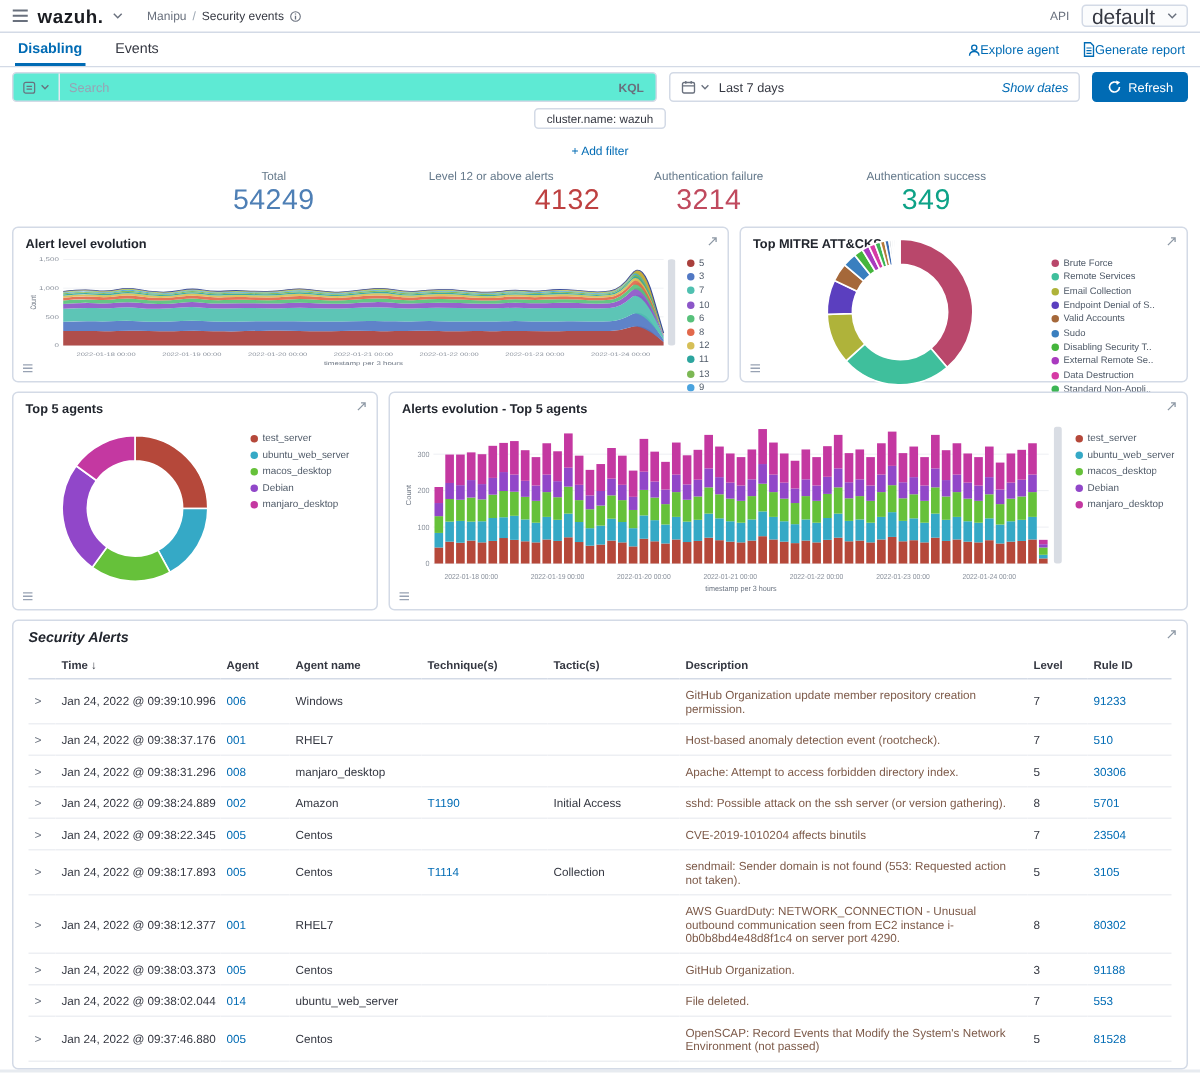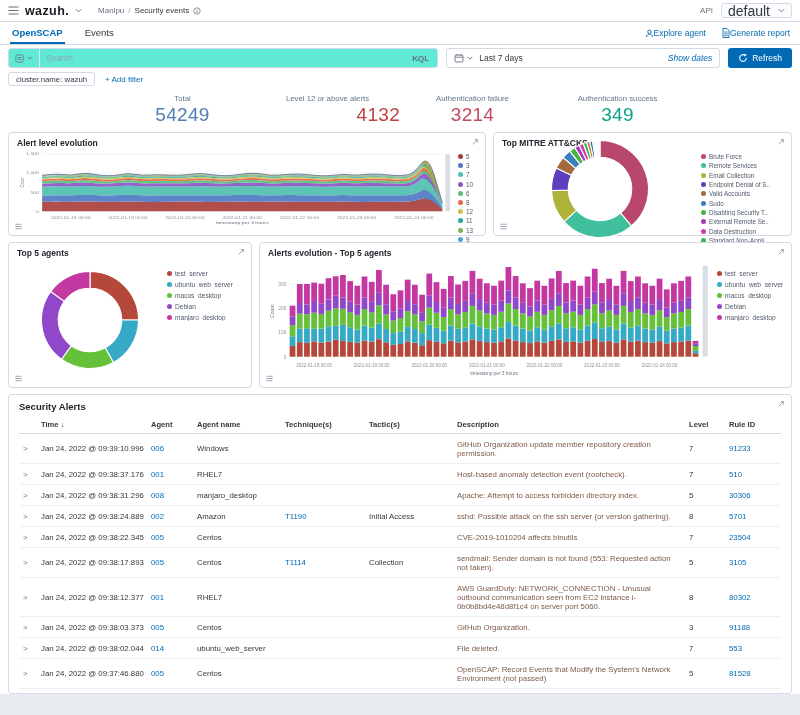--- a/index.html
+++ b/index.html
@@ -47,21 +47,21 @@
   .search-input { flex:1; border:none; outline:none; font-size:8.5px; padding:0 6px; color:#343741; font-family:inherit; background:transparent; }
   .search-input::placeholder { color:#98A2B3; }
   .kql { font-size:8px; color:#69707D; padding:0 8px; cursor:pointer;font-weight:bold; }
   .date-box { width:274px; height:20px; border:1px solid #D3DAE6; border-radius:3px; background:#fff; display:flex; align-items:center; gap:6px; padding:0 7px; }
   .date-trigger { display:flex; align-items:center; gap:3px; cursor:pointer; }
   .time-range { font-size:8.5px; color:#343741; cursor:pointer; }
   .show-dates { margin-left:auto; font-size:8.5px; color:#006BB4; cursor:pointer;font-style:italic; }
   .refresh-btn { height:20px; display:flex; align-items:center; gap:4px; background:#006BB4; color:#fff; border:none; border-radius:3px; padding:0 10px; font-size:8.5px; cursor:pointer; font-family:inherit; }
 
   
-  .filter-row { display:flex; align-items:center; gap:10px; padding:1px 8px 4px; background:#fff; }
+  .filter-row { display:flex; align-items:center; gap:10px; padding:1px 8px 4px; background:#fff;flex-direction:column; }
   .filter-pill { border:1px solid #D3DAE6; border-radius:3px; background:#fff; padding:1.5px 7px; font-size:7.8px; color:#343741; cursor:pointer; }
   .add-filter { font-size:8px; color:#006BB4; cursor:pointer; }
 
   
   .stats-row { display:flex; padding:4px 110px 6px; background:#fff; }
   .stat { flex:1; text-align:center; }
   .stat-label { font-size:7.8px; color:#64788A; margin-bottom:1px; }
   .stat-value { font-size:19px; font-weight:400; letter-spacing:.3px; }
 
   
@@ -89,21 +89,21 @@
   .legend-area .legend-item { height:9.2px; font-size:6.3px; }
   .legend-mitre { width:86px; }
   .legend-mitre .legend-item { height:9.3px; font-size:6.3px; }
   .legend-agents { width:80px; padding-top:8px; }
   .legend-agents .legend-item { height:11px; font-size:6.6px; }
   .legend-bars { width:74px; padding-top:8px; }
   .legend-bars .legend-item { height:11px; font-size:6.6px; }
 
   
   .table-panel { margin:0 8px; padding:6px 10px 4px; }
-  .table-title { margin:0 0 4px; font-size:9.5px; font-weight:700; color:#22262E; }
+  .table-title { margin:0 0 4px; font-size:9.5px; font-weight:700; color:#22262E;font-style:italic; }
   table { width:100%; border-collapse:collapse; table-layout:fixed; }
   th { font-size:7.6px; font-weight:700; color:#343741; text-align:left; padding:4px 4px; border-bottom:1px solid #D3DAE6; }
   td { font-size:7.8px; color:#343741; padding:5.5px 4px; border-bottom:1px solid #EDEFF3; vertical-align:middle; }
   .td-time span { white-space:nowrap; }
   .td-desc span { color:#7D5A49; }
   .link { color:#006BB4; text-decoration:none; cursor:pointer; }
   .row-chevron { color:#69707D; font-size:8px; cursor:pointer; }
 </style>
 </head>
 <body>
@@ -137,21 +137,21 @@
       <span>default</span>
       <svg width="7" height="5" viewBox="0 0 8 5">
           <path d="M1 1 L4 4 L7 1" fill="none" stroke="#69707D" stroke-width="1.1"></path>
         </svg>
     </span>
   </header>
 
   <div class="tab-bar">
     <div class="tabs">
 
-        <button class="tab active"><span>OpenSCAP</span></button>
+        <button class="tab active"><span>Disabling</span></button>
 
         <button class="tab"><span>Events</span></button>
       </div>
     <div class="tab-actions">
       <span class="hdr-link">
         <svg width="9" height="9" viewBox="0 0 10 10">
             <circle cx="5" cy="3.1" r="1.9" fill="none" stroke="#006BB4" stroke-width="1"></circle>
             <path d="M1.5 9 C1.5 6.8 3 5.9 5 5.9 C7 5.9 8.5 6.8 8.5 9" fill="none" stroke="#006BB4" stroke-width="1"></path>
           </svg>
         <span>Explore agent</span>
@@ -941,21 +941,21 @@
             <td><a class="link">3105</a></td>
           </tr>
 
           <tr class="alert-row">
             <td class="td-expand"><span class="row-chevron">&gt;</span></td>
             <td class="td-time"><span>Jan 24, 2022 @ 09:38:12.377</span></td>
             <td><a class="link">001</a></td>
             <td><span>RHEL7</span></td>
             <td><a class="link"></a></td>
             <td><span></span></td>
-            <td class="td-desc"><span>AWS GuardDuty: NETWORK_CONNECTION - Unusual outbound communication seen from EC2 instance i-0b0b8bd4e48d8f1c4 on server port 5060.</span></td>
+            <td class="td-desc"><span>AWS GuardDuty: NETWORK_CONNECTION - Unusual outbound communication seen from EC2 instance i-0b0b8bd4e48d8f1c4 on server port 4290.</span></td>
             <td><span>8</span></td>
             <td><a class="link">80302</a></td>
           </tr>
 
           <tr class="alert-row">
             <td class="td-expand"><span class="row-chevron">&gt;</span></td>
             <td class="td-time"><span>Jan 24, 2022 @ 09:38:03.373</span></td>
             <td><a class="link">005</a></td>
             <td><span>Centos</span></td>
             <td><a class="link"></a></td>

